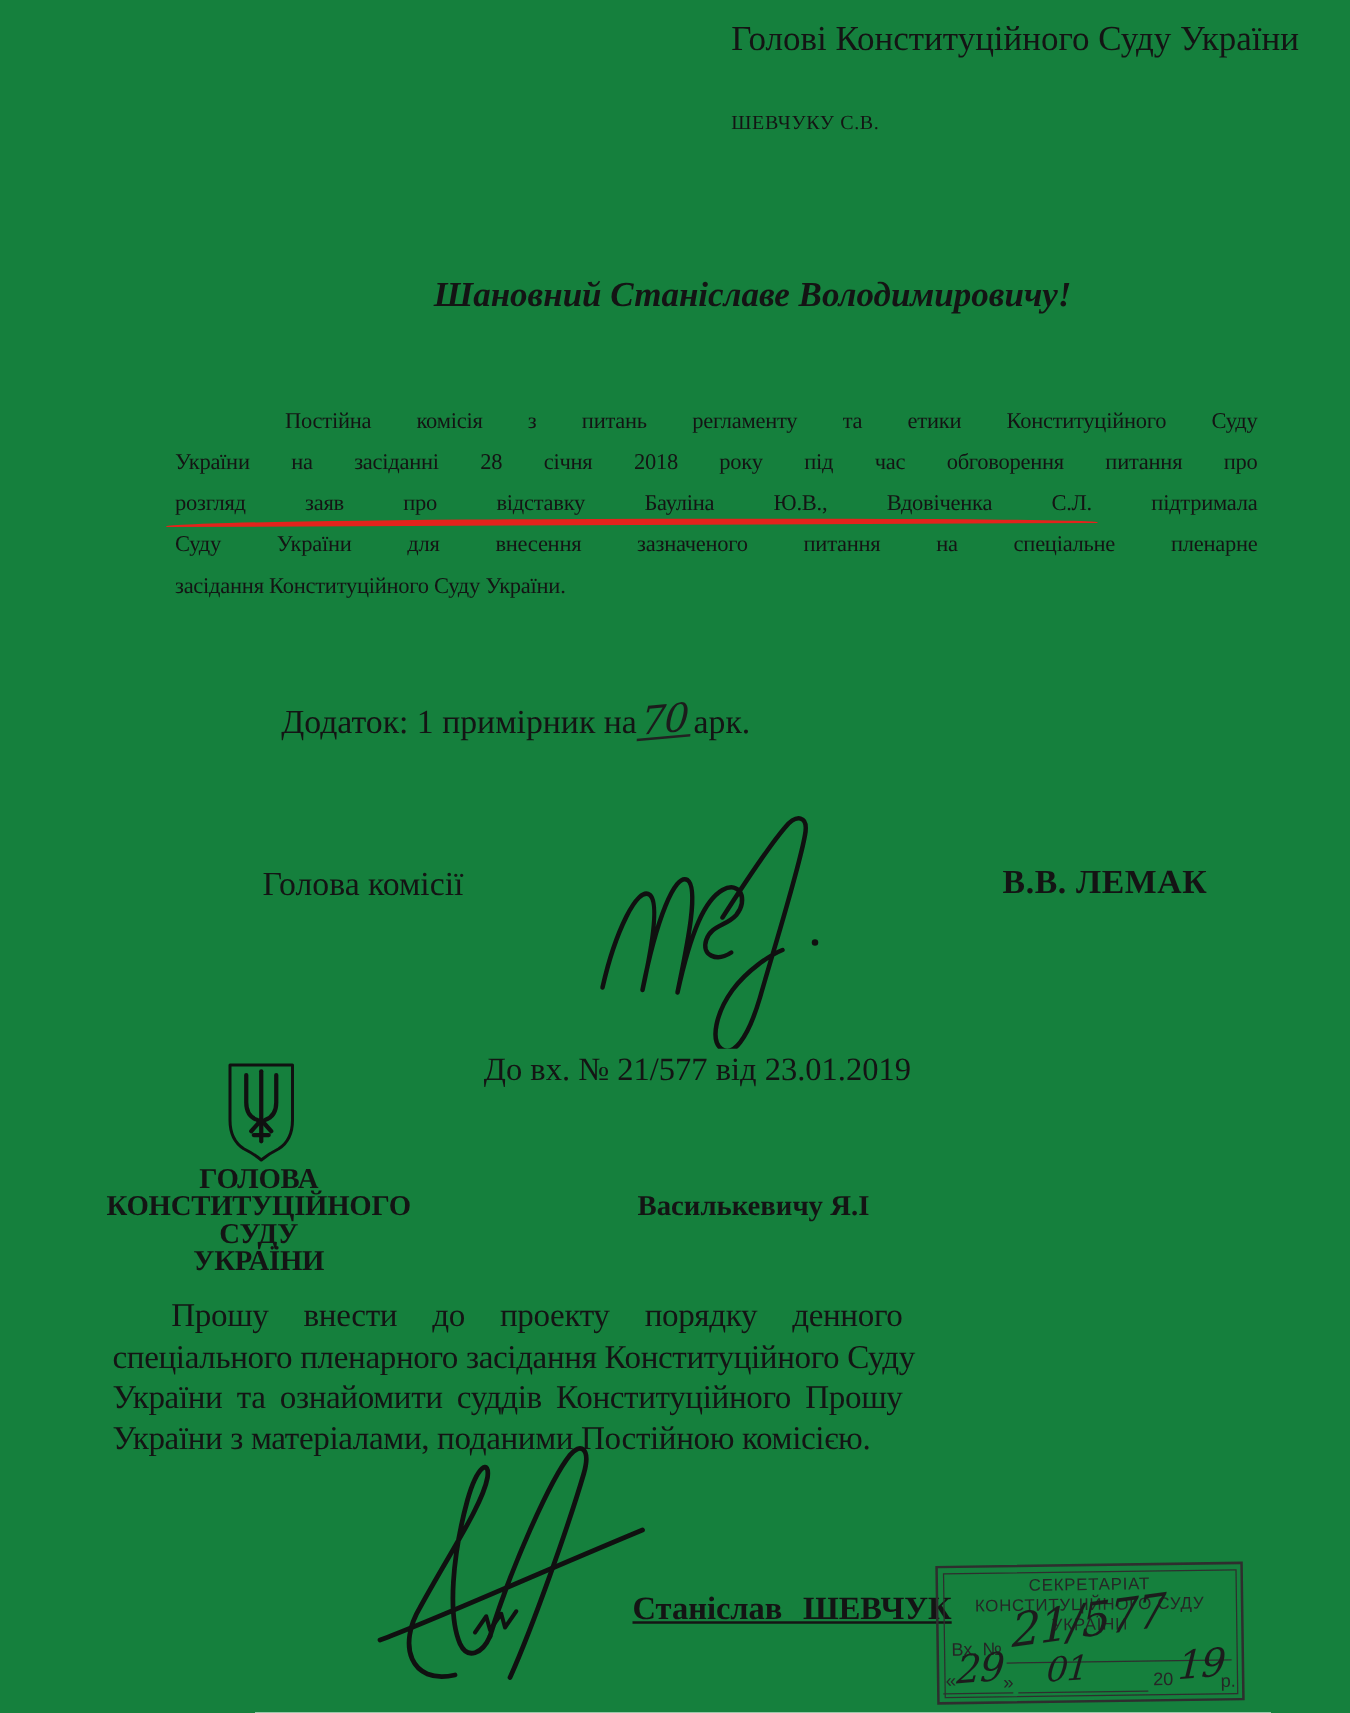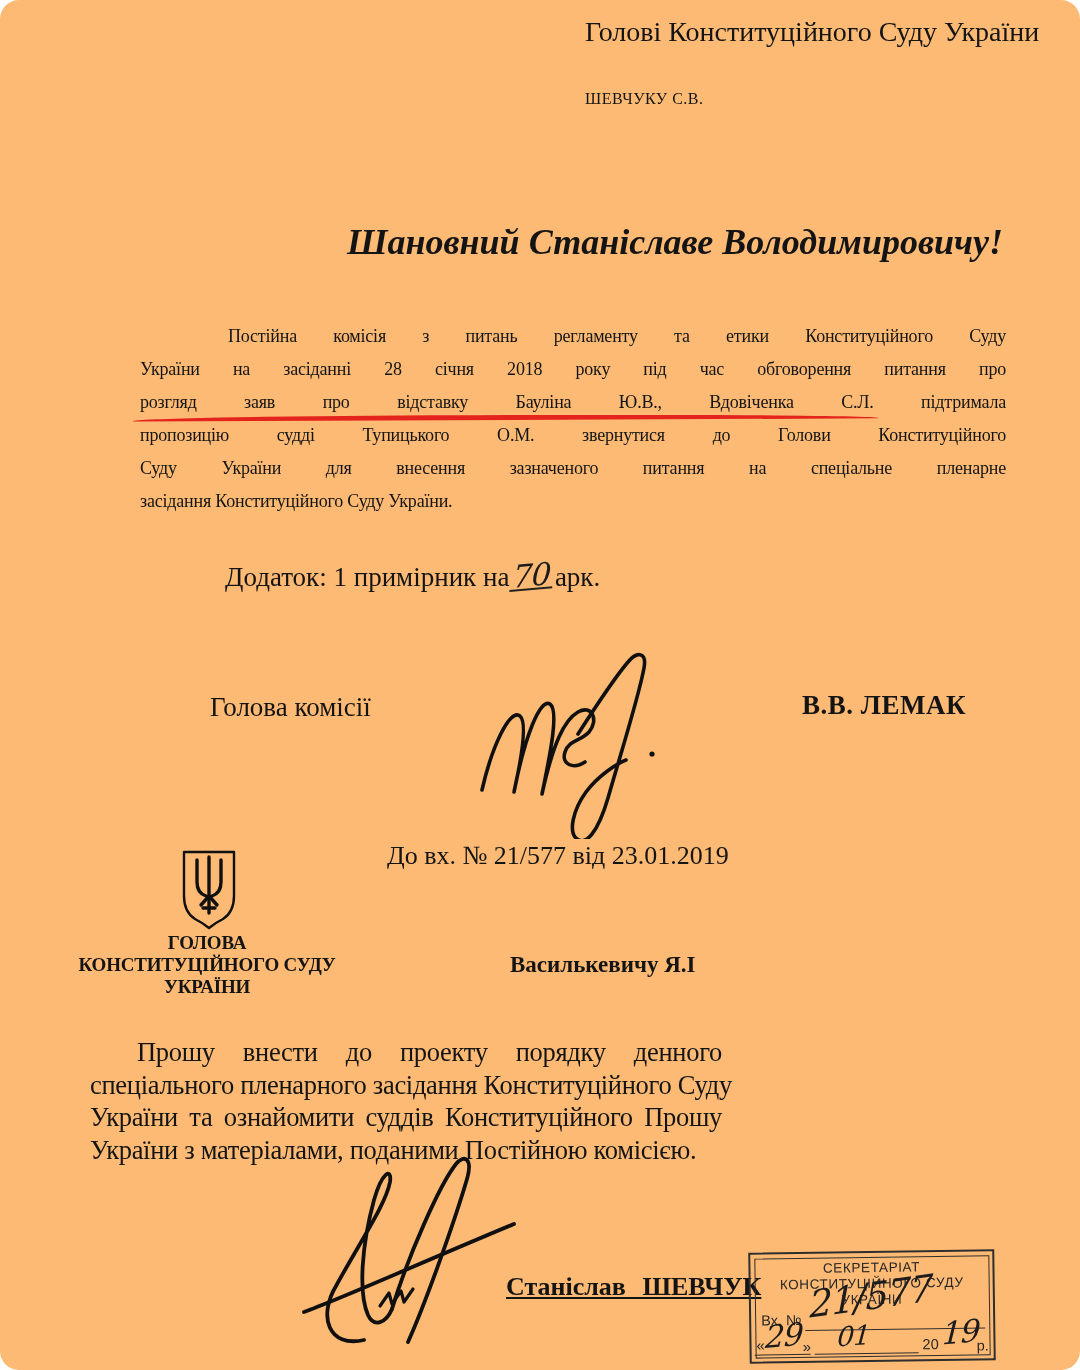--- a/index.html
+++ b/index.html
@@ -1,27 +1,26 @@
 <!DOCTYPE html>
 <html lang="uk"><head>
 <meta charset="utf-8">
 <title>Document</title>
 <style>
   html,body { margin:0; padding:0; background:#ffffff; }
   .page {
-    position:relative; width:1080px; height:1370px; background:#fdba74;
+    position:relative; width:1080px; height:1370px; background:#15803d;
     font-family:"Liberation Serif","DejaVu Serif",serif; color:#141414;
     overflow:hidden;
-    border-radius:19px;
   }
   .abs { position:absolute; }
 
   .addr-title { left:585px; top:16px; font-size:28px; }
   .addr-name  { left:585px; top:90px; font-size:16px; font-weight:normal; letter-spacing:.5px; }
-  .salutation { left:347px; top:221px; font-size:36px; font-weight:bold; font-style:italic; }
+  .salutation { left:347px; top:221px; font-size:28px; font-weight:bold; font-style:italic; }
 
   .para1 { left:140px; top:320px; width:866px; font-size:18px; line-height:33px; letter-spacing:-0.2px; }
   .para2 { left:90px;  top:1036px; width:632px; font-size:26.5px; line-height:32.5px; letter-spacing:-0.3px; }
   .jline { text-align:justify; text-align-last:justify; white-space:nowrap; }
   .jline.last { text-align-last:left; }
   .ind1 { padding-left:88px; }
   .ind2 { padding-left:47px; }
 
   .red-ul { position:relative; }
   .red-ul::after {
@@ -37,21 +36,21 @@
     border-bottom:2px solid #222; transform:rotate(-5deg) skewX(-8deg); margin:0 1px;
   }
 
   .sig1-role { left:210px; top:692px; font-size:27px; }
   .sig1-name { left:802px; top:690px; font-size:27px; font-weight:bold; letter-spacing:.5px; }
   .sig1-svg  { left:468px; top:624px; }
   .ref-line  { left:387px; top:841px; font-size:26px; }
 
   .emblem-svg { left:181px; top:850px; }
   .letterhead { left:77px; top:932px; width:260px; text-align:center;
-                font-size:19px; font-weight:bold; line-height:22px; letter-spacing:-0.2px; }
+                font-size:23px; font-weight:bold; line-height:22px; letter-spacing:-0.2px; }
   .addressee2 { left:510px; top:952px; font-size:23px; font-weight:bold; }
 
   .sig2-svg  { left:298px; top:1152px; }
   .sig2-name { left:506px; top:1272px; font-size:26px; font-weight:bold; word-spacing:10px;text-decoration:underline; }
 
   .stamp {
     left:749px; top:1251px; width:242px; height:107px;
     border:2.5px solid #2e2e2e; transform:rotate(-0.8deg);
     font-family:"Liberation Sans","DejaVu Sans",sans-serif; color:#262626;
   }
@@ -80,21 +79,20 @@
 
   <div class="abs addr-title">Голові Конституційного Суду України</div>
   <div class="abs addr-name">ШЕВЧУКУ С.В.</div>
 
   <div class="abs salutation">Шановний Станіславе Володимировичу!</div>
 
   <div class="abs para1">
     <div class="jline ind1">Постійна комісія з питань регламенту та етики Конституційного Суду</div>
     <div class="jline">України на засіданні 28 січня 2018 року під час обговорення питання про</div>
     <div class="jline"><span class="red-ul">розгляд заяв про відставку Бауліна Ю.В., Вдовіченка С.Л.</span> <span>підтримала</span></div>
-    <div class="jline">пропозицію судді Тупицького О.М. звернутися до Голови Конституційного</div>
     <div class="jline">Суду України для внесення зазначеного питання на спеціальне пленарне</div>
     <div class="jline last">засідання Конституційного Суду України.</div>
   </div>
 
   <div class="abs attachment">
     <span>Додаток: 1 примірник на</span><span class="hw hw70">70</span><span>арк.</span>
   </div>
 
   <div class="abs sig1-role">Голова комісії</div>
   <svg class="abs sig1-svg" width="190" height="215" viewBox="0 0 190 215">

